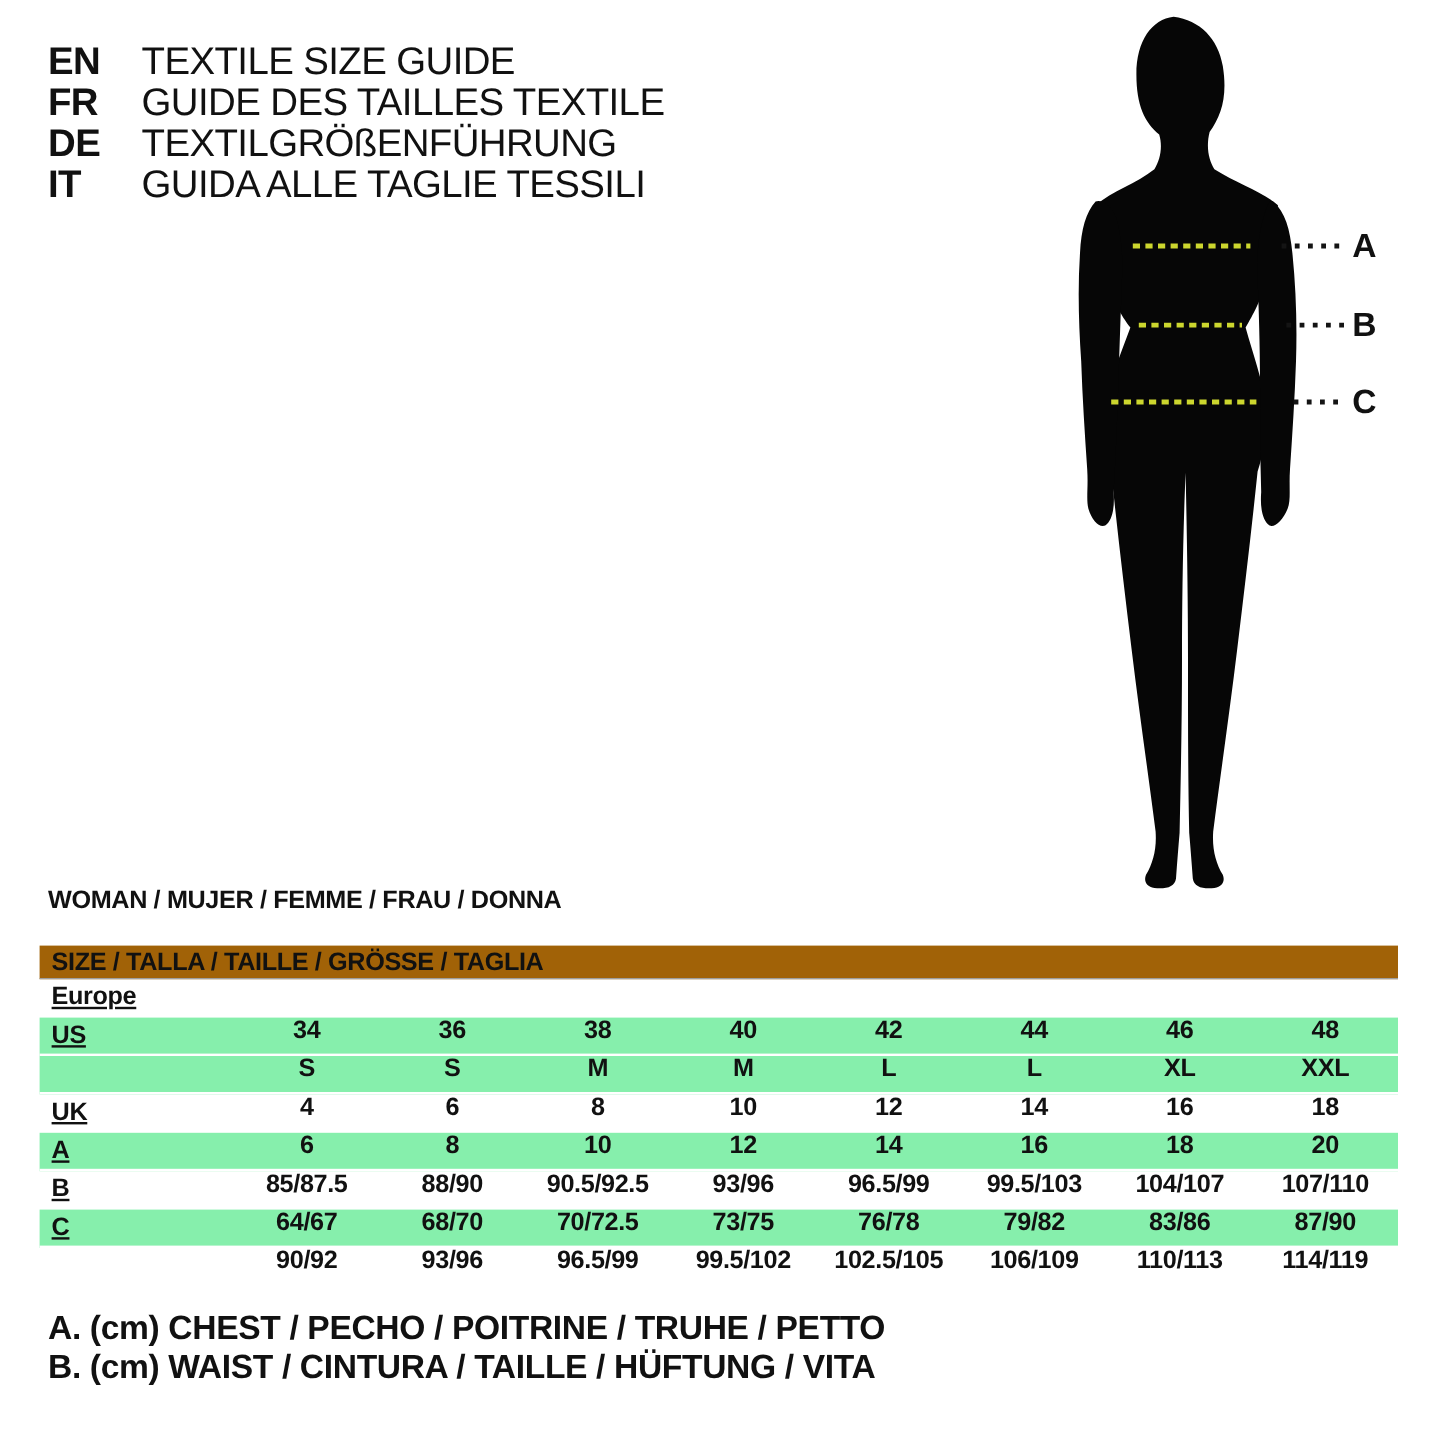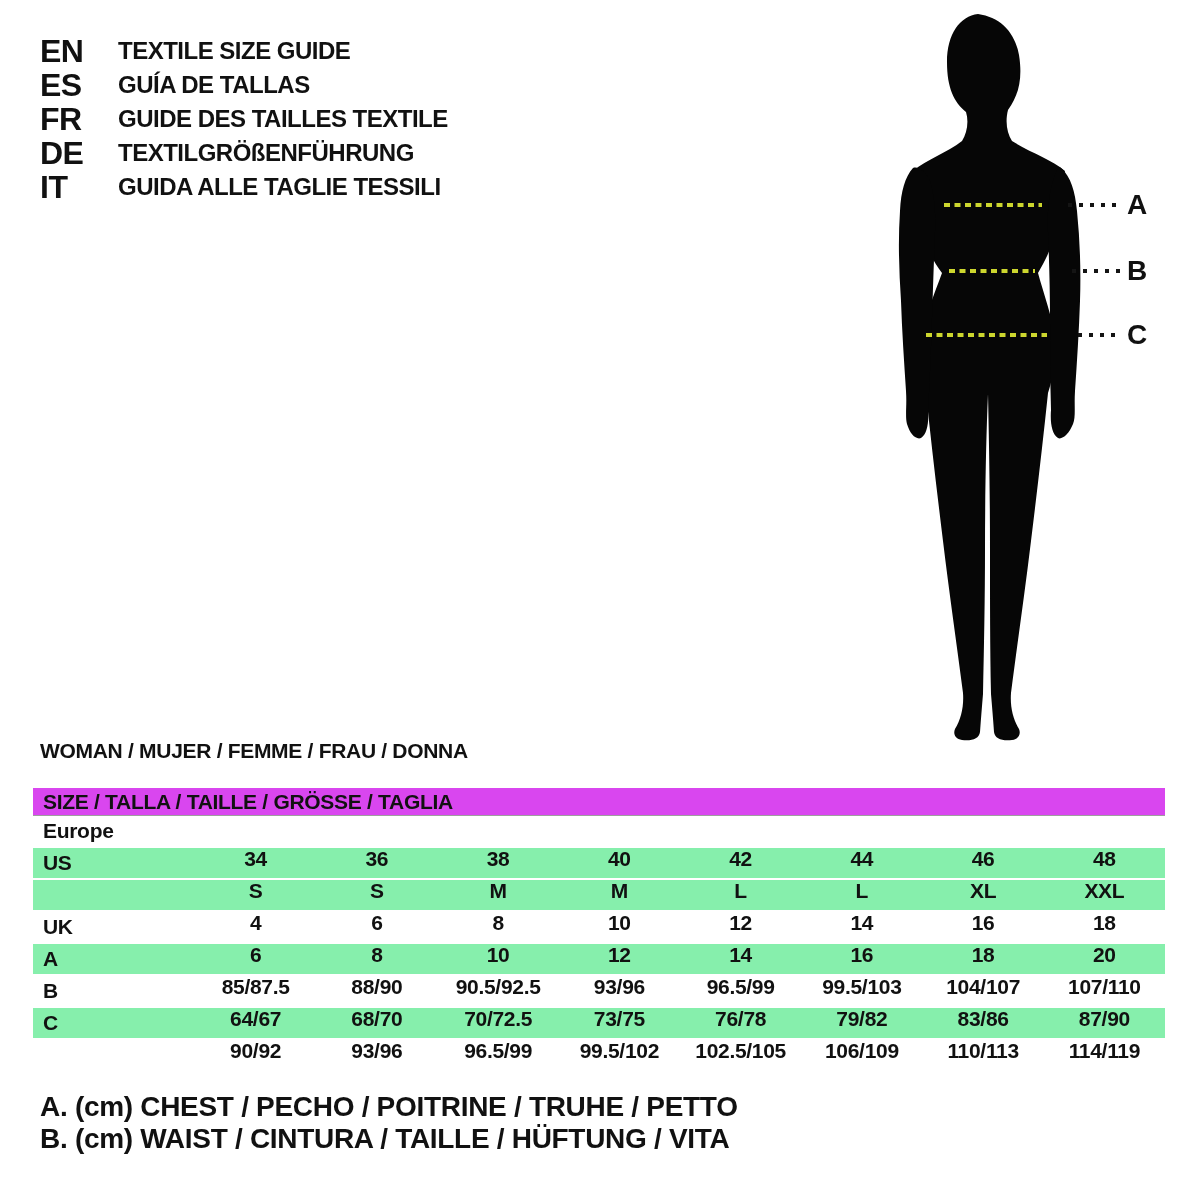--- a/index.html
+++ b/index.html
@@ -4,62 +4,58 @@
 <style>
   html,body{margin:0;padding:0;background:#fff;}
   .canvas{
     position:relative;width:1200px;height:1200px;background:#ffffff;overflow:hidden;
     font-family:"Liberation Sans",sans-serif;color:#111;
   }
   
   .lang-list{position:absolute;left:40px;top:34px;list-style:none;margin:0;padding:0;}
   .lang-list li{display:flex;height:34px;align-items:center;}
   .lang-code{width:78px;font-size:32px;font-weight:bold;letter-spacing:-0.5px;}
-  .lang-title{font-size:24px;font-weight:bold;letter-spacing:-0.5px;}
+  .lang-title{font-size:32px;font-weight:normal;letter-spacing:-0.5px;}
   
   .figure-svg{position:absolute;left:0;top:0;width:1200px;height:1200px;pointer-events:none;}
   .marker-label{position:absolute;width:30px;text-align:center;font-size:28px;font-weight:600;line-height:34px;}
   #marker-a{left:1122px;top:188px;}
   #marker-b{left:1122px;top:254px;}
   #marker-c{left:1122px;top:318px;}
   
   .section-title{position:absolute;left:40px;top:739px;font-size:21px;font-weight:bold;letter-spacing:-0.3px;}
   
   .size-table{position:absolute;left:33px;top:788px;width:1132px;}
   .thead{
-    height:27px;line-height:27px;background:#d946ef;border-bottom:1px solid #9e9e9e;
+    height:27px;line-height:27px;background:#a16207;border-bottom:1px solid #9e9e9e;
     padding-left:10px;font-size:21px;font-weight:bold;letter-spacing:-0.3px;
   }
   .trow{display:flex;height:32px;box-sizing:border-box;border-bottom:2px solid #ffffff;}
   .trow.shaded{background:#86efac;}
   .tlabel{
     width:152px;padding-left:10px;display:flex;align-items:center;
-    font-size:21px;font-weight:bold;letter-spacing:-0.3px;
+    font-size:21px;font-weight:bold;letter-spacing:-0.3px;text-decoration:underline;
   }
   .tcell{
     flex:1;display:flex;align-items:center;justify-content:center;
     font-size:21px;font-weight:bold;letter-spacing:-0.3px;margin-top:43px;
   }
   
   .legend{position:absolute;left:40px;top:1091px;}
   .legend div{height:31.5px;line-height:31.5px;font-size:28px;font-weight:bold;letter-spacing:-0.3px;}
 </style>
 </head>
 <body>
 
 <div class="canvas">
 
   <ul class="lang-list">
     <li>
       <span class="lang-code">EN</span>
       <span class="lang-title">TEXTILE SIZE GUIDE</span>
-    </li>
-    <li>
-      <span class="lang-code">ES</span>
-      <span class="lang-title">GUÍA DE TALLAS</span>
     </li>
     <li>
       <span class="lang-code">FR</span>
       <span class="lang-title">GUIDE DES TAILLES TEXTILE</span>
     </li>
     <li>
       <span class="lang-code">DE</span>
       <span class="lang-title">TEXTILGRÖßENFÜHRUNG</span>
     </li>
     <li>

